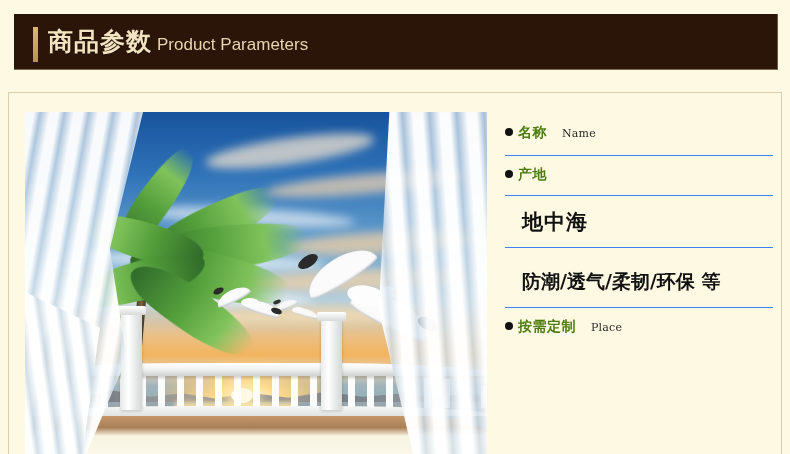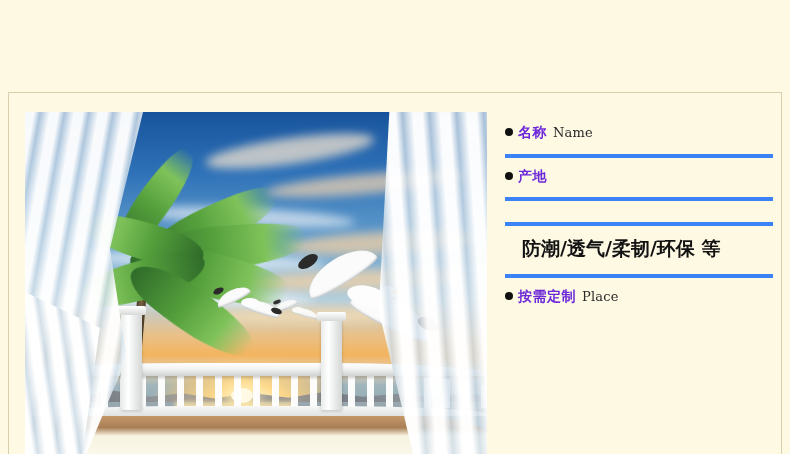--- a/index.html
+++ b/index.html
@@ -351,21 +351,21 @@
     position: absolute;
     left: 505px;
     top: 123px;
     width: 268px;
   }
   .param-row {
     position: relative;
     padding: 0 0 6px 0;
   }
   .param-row + .param-row {
-    border-top: 4px solid #3b82f6;
+    border-top: 1px solid #3b82f6;
     padding-top: 9px;
     margin-top: 6px;
   }
   .param-label {
     display: flex;
     align-items: baseline;
     white-space: nowrap;
     line-height: 18px;
   }
   .bullet {
@@ -376,51 +376,56 @@
     border-radius: 50%;
     margin-right: 5px;
     flex: none;
     position: relative;
     top: -1px;
   }
   .label-cn {
     font-family: "DejaVu Serif", "Liberation Serif", serif;
     font-size: 14px;
     font-weight: bold;
-    color: #6d28d9;
+    color: #4d7c0f;
     letter-spacing: .5px;
   }
   .label-en {
     font-family: "DejaVu Serif", "Liberation Serif", serif;
-    font-size: 13px;
+    font-size: 11px;
     color: #2a2a2a;
-    margin-left: 6px;
+    margin-left: 15px;
     letter-spacing: .2px;
   }
   .param-value {
     font-family: "DejaVu Serif", "Liberation Serif", serif;
     font-size: 21px;
     font-weight: bold;
     color: #121212;
     margin: 3px 0 0 17px;
     line-height: 27px;
     letter-spacing: 1px;
     white-space: nowrap;
   }
   .param-value.small {
     font-size: 19px;
     letter-spacing: 0px;
-    margin-top: 0;
+    margin-top: 11px;
   }
 </style>
 </head>
 <body>
 
 <div id="page">
 
+  <div class="header-bar">
+    <span class="header-accent"></span>
+    <span class="header-title-cn">商品参数</span>
+    <span class="header-title-en">Product Parameters</span>
+  </div>
 
   <div class="panel"></div>
 
   <div class="photo">
     <div class="sky"></div>
 
     <div class="cloud cl1"></div>
     <div class="cloud cl2"></div>
     <div class="cloud cl3"></div>
     <div class="cloud cl4"></div>
@@ -493,20 +498,21 @@
     </div>
 
     <div class="param-row">
       <div class="param-label">
         <span class="bullet"></span>
         <span class="label-cn">产地</span>
       </div>
     </div>
 
     <div class="param-row">
+      <div class="param-value">地中海</div>
     </div>
 
     <div class="param-row">
       <div class="param-value small">防潮/透气/柔韧/环保  等</div>
     </div>
 
     <div class="param-row">
       <div class="param-label">
         <span class="bullet"></span>
         <span class="label-cn">按需定制</span>

